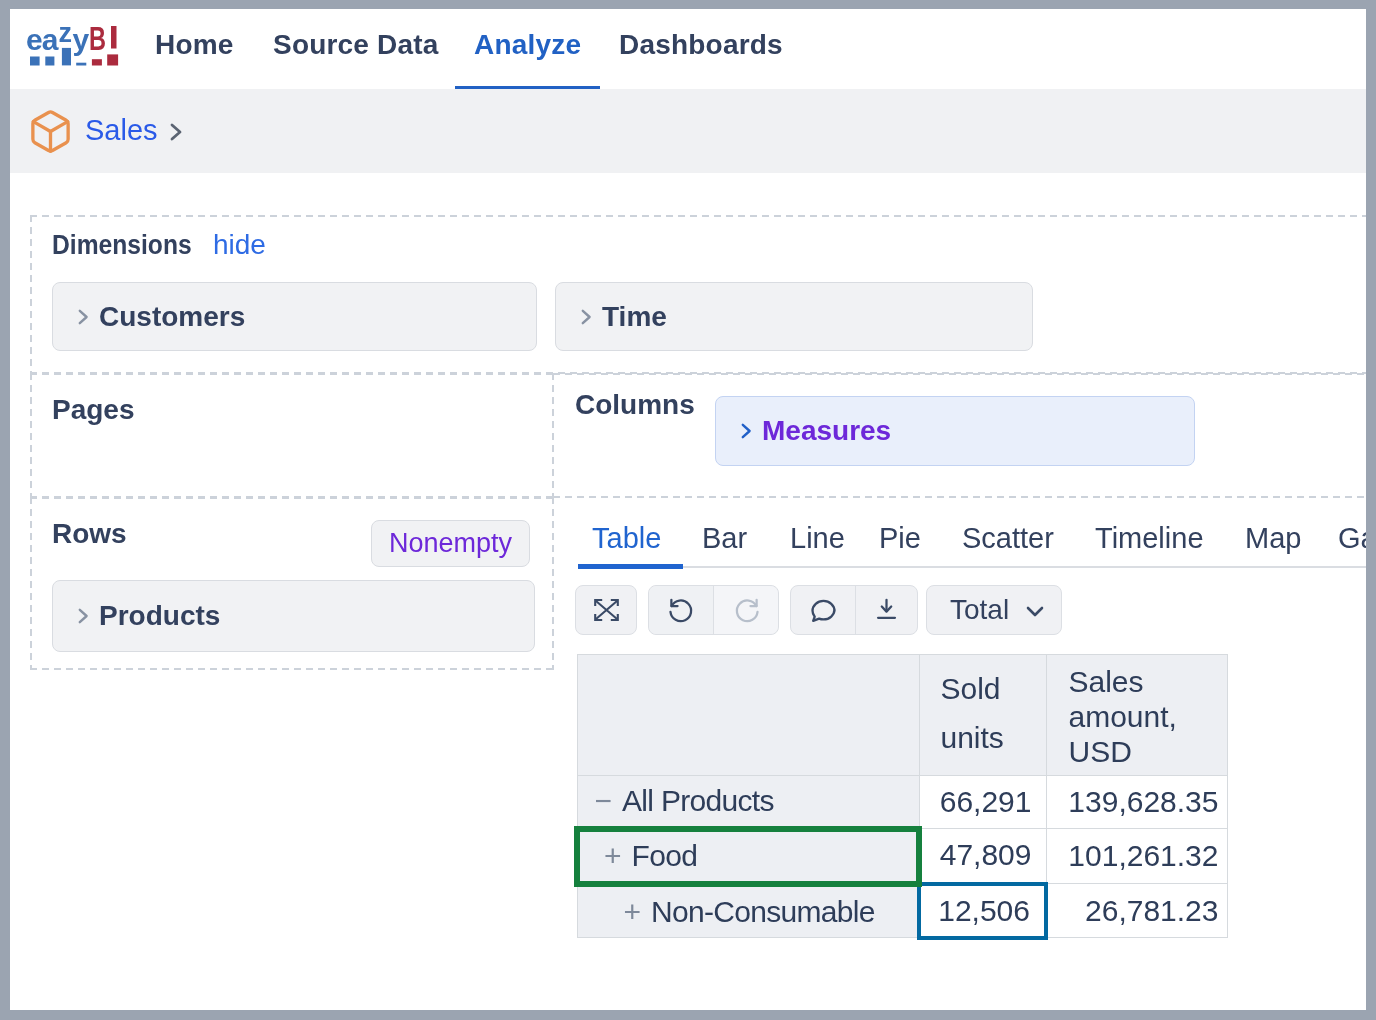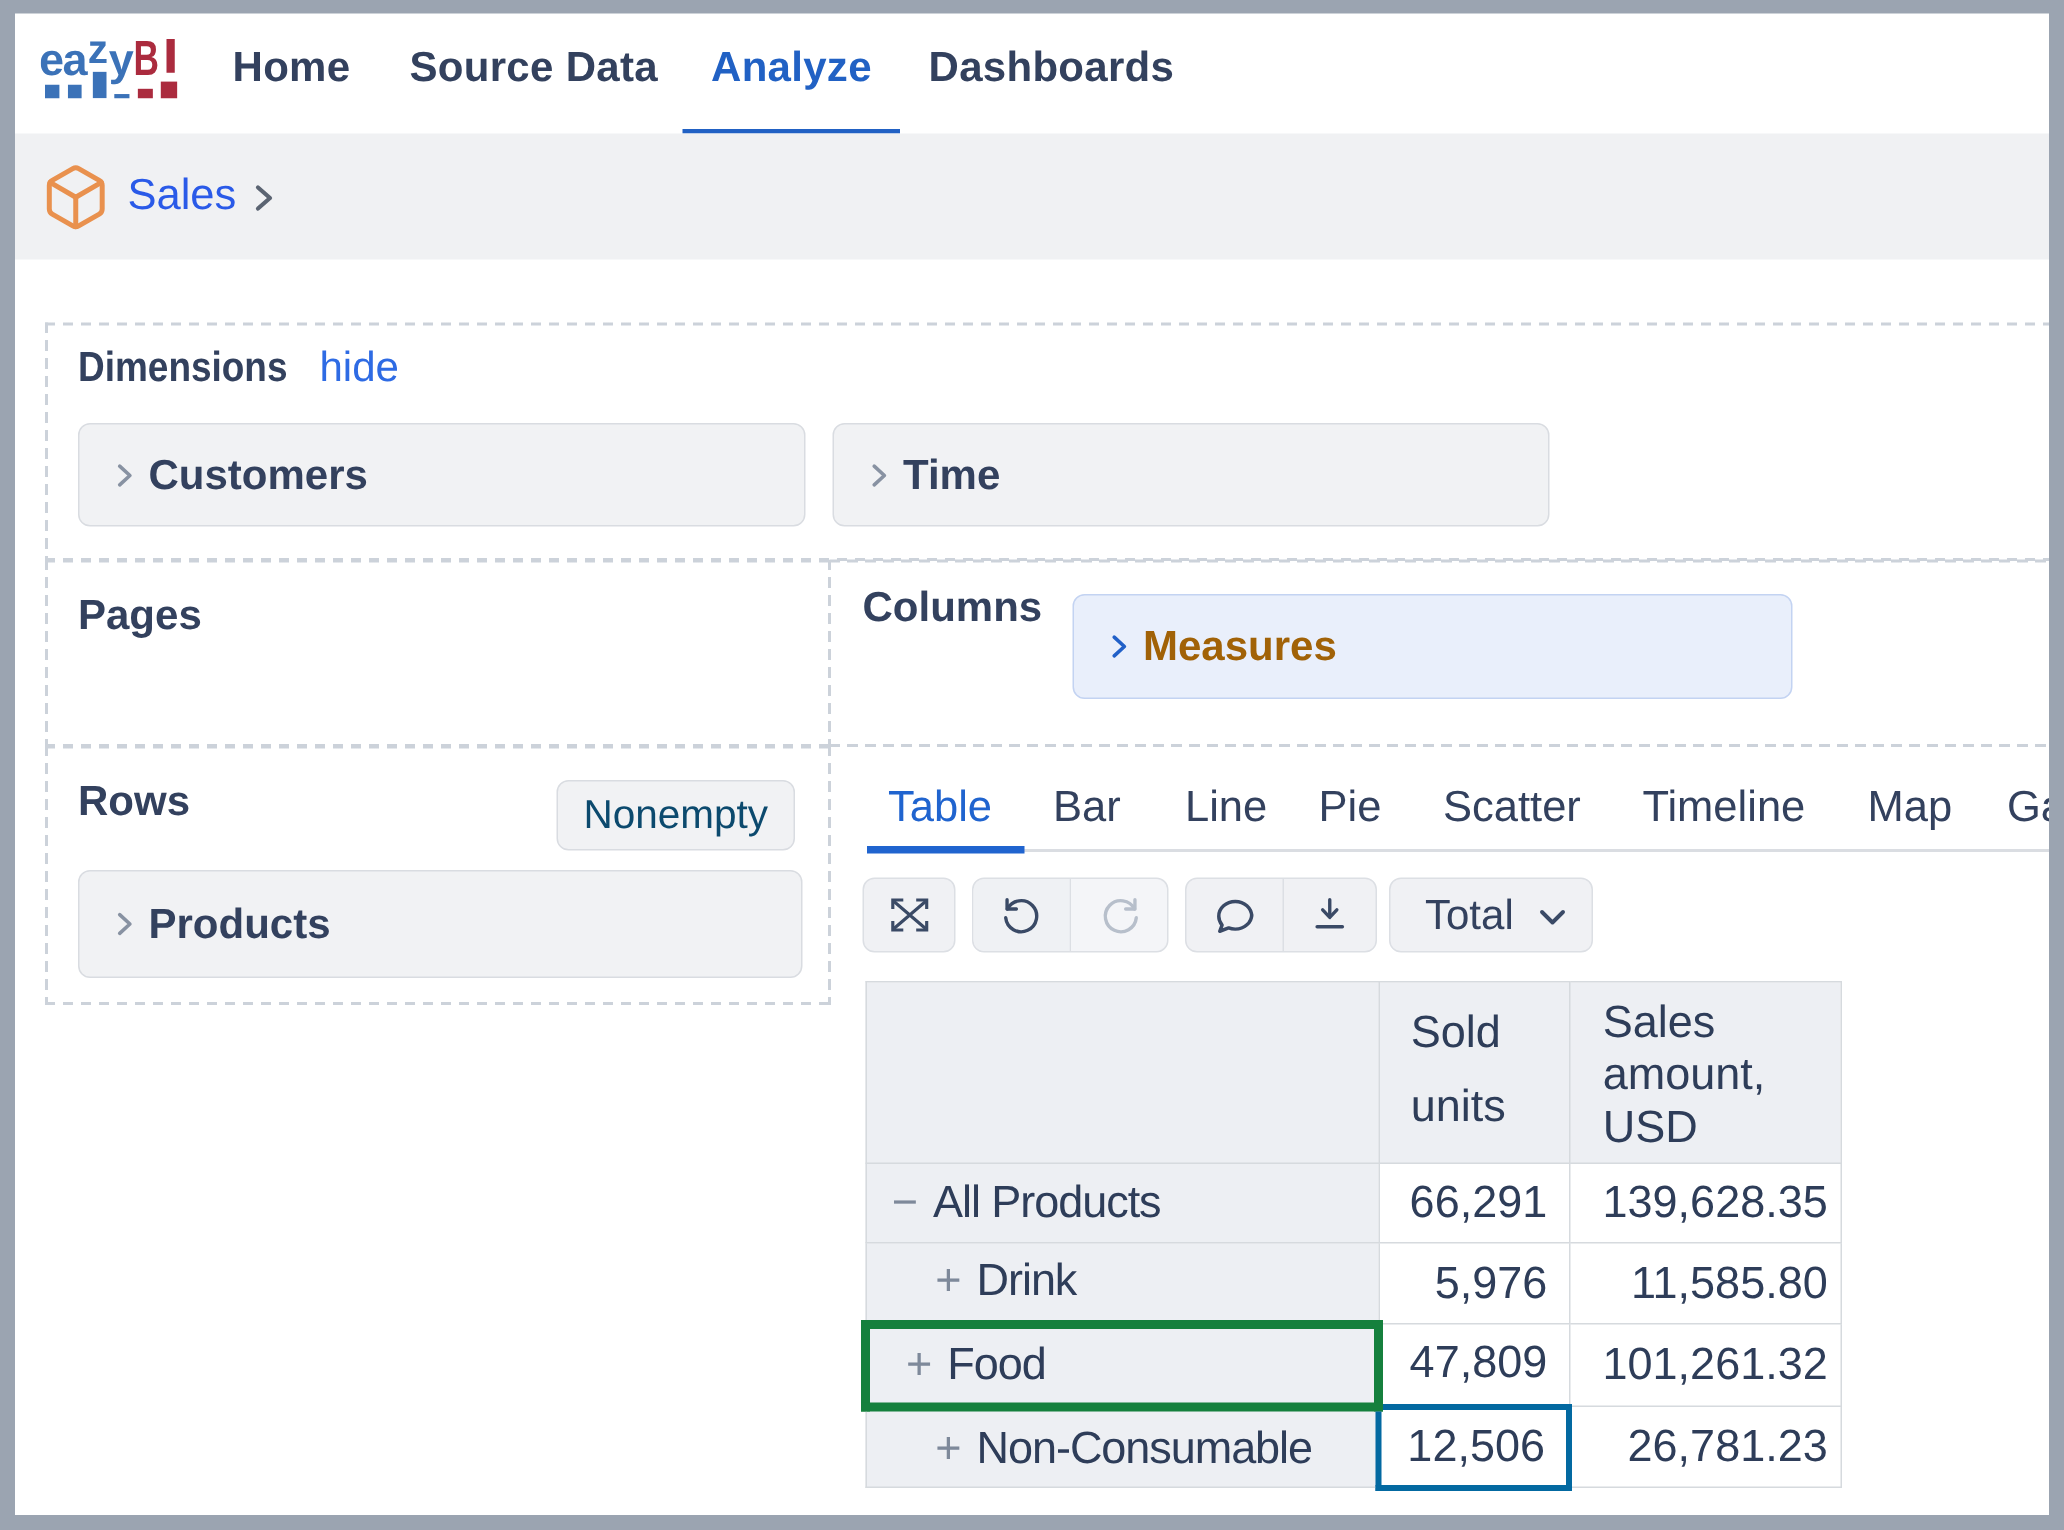--- a/index.html
+++ b/index.html
@@ -86,27 +86,27 @@
 
   <div class="dashedbox" style="left:20px;top:364px;width:524px;height:125px;"></div>
   <div class="abs sechead" style="left:42px;top:385px;">Pages</div>
 
   <div class="dashedbox topbot" style="left:543px;top:364px;width:823px;height:125px;"></div>
   <div class="abs sechead" style="left:565px;top:380px;">Columns</div>
   <div class="dimbtn" style="left:705px;top:387px;width:478px;height:68px;background:#e9effb;border-color:#c3d3f2;">
     <svg class="chev" width="11" height="16" viewBox="0 0 11 16" fill="none" stroke="#2160c8" stroke-width="2.4" stroke-linecap="round" stroke-linejoin="round">
         <path d="M1.8 1.8l6.8 6.2-6.8 6.2"></path>
       </svg>
-    <span class="lbl" style="color:#a16207;">Measures</span>
+    <span class="lbl" style="color:#6d28d9;">Measures</span>
   </div>
 
   <div class="dashedbox" style="left:20px;top:488px;width:524px;height:173px;"></div>
   <div class="abs sechead" style="left:42px;top:509px;">Rows</div>
   <div class="abs" style="left:361px;top:511px;width:159px;height:47px;background:#f1f2f4;border:1px solid #d9dce1;border-radius:8px;box-sizing:border-box;display:flex;align-items:center;justify-content:center;">
-    <span style="font-size:27px;color:#0c4a6e;">Nonempty</span>
+    <span style="font-size:27px;color:#6d28d9;">Nonempty</span>
   </div>
   <div class="dimbtn" style="left:42px;top:571px;width:481px;height:70px;">
     <svg class="chev" width="11" height="16" viewBox="0 0 11 16" fill="none" stroke="#8892a2" stroke-width="2.4" stroke-linecap="round" stroke-linejoin="round">
         <path d="M1.8 1.8l6.8 6.2-6.8 6.2"></path>
       </svg>
     <span class="lbl">Products</span>
   </div>
 
   <div class="abs" style="left:568px;top:557px;width:788px;height:2px;background:#dadde2;"></div>
   <span class="tab" style="left:582px;color:#2064cf;">Table</span>
@@ -173,25 +173,20 @@
         <tr style="height:121px;">
       <td style="border:1px solid #d6dade;background:#edeff3;"></td>
       <td style="border:1px solid #d6dade;background:#edeff3;vertical-align:top;padding:9px 0 0 21px;line-height:49px;">Sold units</td>
       <td style="border:1px solid #d6dade;background:#edeff3;vertical-align:top;padding:9px 0 0 22px;line-height:35px;">Sales amount, USD</td>
     </tr>
     <tr style="height:53px;">
       <td style="border:1px solid #d6dade;background:#edeff3;padding-left:17px;"><span style="color:#7e899a;">−</span><span style="margin-left:10px;letter-spacing:-0.7px;">All Products</span></td>
       <td style="border:1px solid #d6dade;text-align:right;padding-right:14px;">66,291</td>
       <td style="border:1px solid #d6dade;text-align:right;padding-right:8px;">139,628.35</td>
     </tr>
-    <tr style="height:54px;">
-      <td style="border:1px solid #d6dade;background:#edeff3;padding-left:46px;"><span style="color:#7e899a;">+</span><span style="margin-left:10px;letter-spacing:-0.7px;">Drink</span></td>
-      <td style="border:1px solid #d6dade;text-align:right;padding-right:14px;">5,976</td>
-      <td style="border:1px solid #d6dade;text-align:right;padding-right:8px;">11,585.80</td>
-    </tr>
     <tr style="height:55px;">
       <td style="border:6px solid #15803d;background:#edeff3;padding-left:24px;"><span style="color:#7e899a;">+</span><span style="margin-left:10px;letter-spacing:-0.7px;">Food</span></td>
       <td style="border:1px solid #d6dade;text-align:right;padding-right:14px;">47,809</td>
       <td style="border:1px solid #d6dade;text-align:right;padding-right:8px;">101,261.32</td>
     </tr>
     <tr style="height:54px;">
       <td style="border:1px solid #d6dade;background:#edeff3;padding-left:46px;"><span style="color:#7e899a;">+</span><span style="margin-left:10px;letter-spacing:-0.7px;">Non-Consumable</span></td>
       <td style="border:4px solid #0369a1;text-align:right;padding-right:14px;">12,506</td>
       <td style="border:1px solid #d6dade;text-align:right;padding-right:8px;">26,781.23</td>
     </tr>

